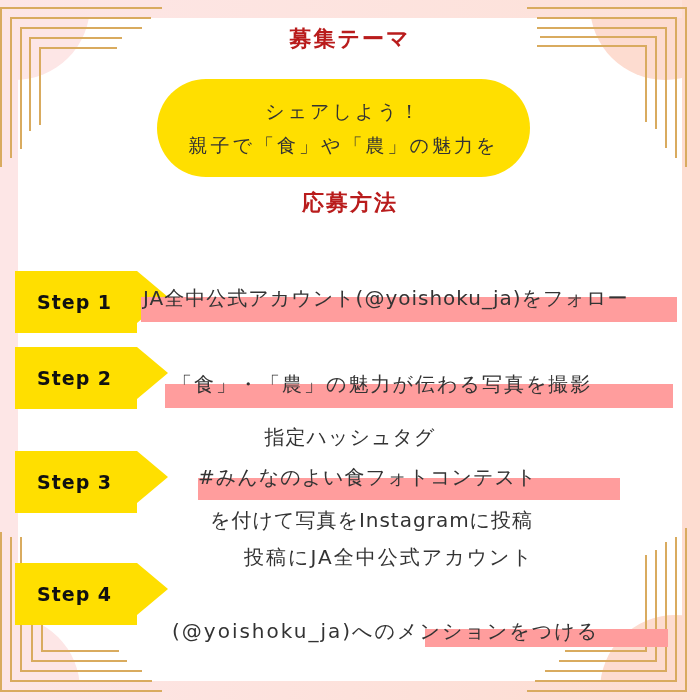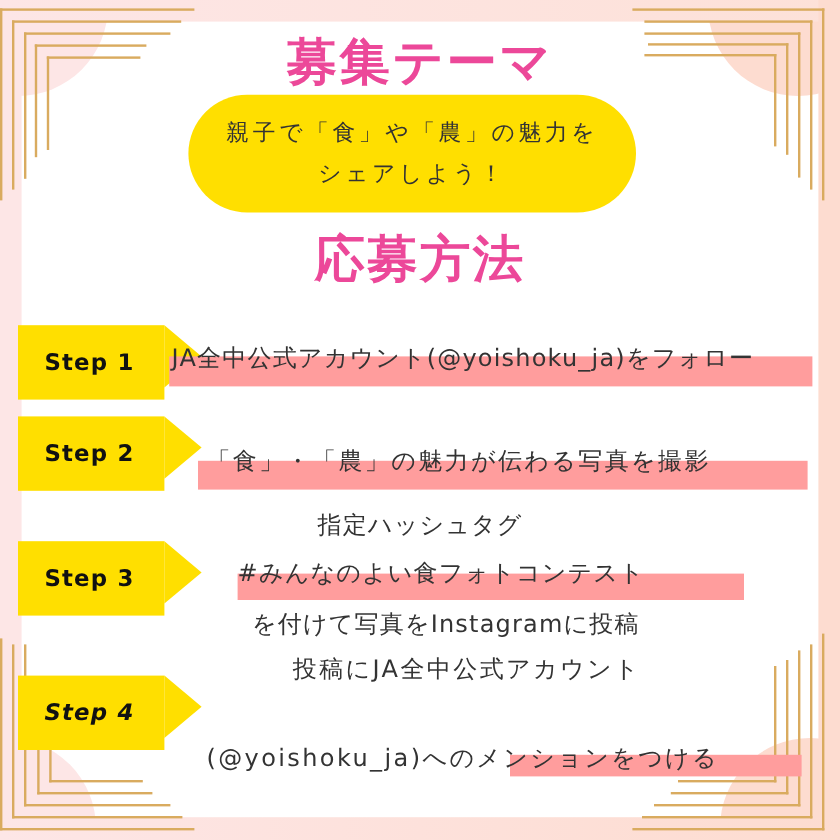--- a/index.html
+++ b/index.html
@@ -7,21 +7,21 @@
   .frame-left{position:absolute;left:0;top:0;width:18px;height:700px;background:#fde6e6;}
   .frame-top{position:absolute;left:0;top:0;width:700px;height:18px;background:linear-gradient(90deg,#fde6e6,#fde1d8);}
   .frame-right{position:absolute;right:0;top:0;width:18px;height:700px;background:#fddcd0;}
   .frame-bottom{position:absolute;left:0;bottom:0;width:700px;height:19px;background:linear-gradient(90deg,#fde6e6,#fddcd0);}
   .corner-circle{position:absolute;width:150px;height:150px;border-radius:50%;}
   .cc-tl{left:-60px;top:-70px;background:#fde6e6;}
   .cc-tr{right:-40px;top:-70px;background:#fddcd0;}
   .cc-bl{left:-70px;bottom:-65px;background:#fde6e6;}
   .cc-br{right:-50px;bottom:-65px;background:#fddcd0;}
   .bracket{position:absolute;border-color:#d9ab5f;border-style:solid;}
-  .title{position:absolute;left:0;width:700px;text-align:center;font-weight:bold;font-size:42px;color:#ec4899;letter-spacing:2px;}
+  .title{position:absolute;left:0;width:700px;text-align:center;font-weight:bold;font-size:22px;color:#b91c1c;letter-spacing:2px;}
   .pill{position:absolute;left:157px;top:79px;width:373px;height:98px;background:#ffdf00;border-radius:49px;display:flex;flex-direction:column;align-items:center;justify-content:center;font-size:19px;line-height:34px;color:#333;letter-spacing:3px;}
   .step-tag{position:absolute;left:15px;height:62px;width:122px;background:#ffdf00;display:flex;align-items:center;padding-left:22px;box-sizing:border-box;font-weight:bold;font-size:19px;color:#111;letter-spacing:1px;}
   .step-tag::after{content:"";position:absolute;right:-31px;top:0;border-top:26px solid transparent;border-bottom:26px solid transparent;border-left:31px solid #ffdf00;}
   .hl{position:absolute;background:#ff9d9d;}
   .txt{position:absolute;font-size:20px;color:#333;white-space:nowrap;letter-spacing:1px;}
 </style>
 </head>
 <body>
 
 <div class="corner-circle cc-tl"></div>
@@ -61,22 +61,22 @@
   <div class="bracket" style="right:13px;bottom:8px;width:158px;height:162px;border-width:0 2px 2px 0;"></div>
   <div class="bracket" style="right:23px;bottom:18px;width:140px;height:143px;border-width:0 2px 2px 0;"></div>
   <div class="bracket" style="right:33px;bottom:28px;width:120px;height:128px;border-width:0 2px 2px 0;"></div>
   <div class="bracket" style="right:43px;bottom:38px;width:96px;height:110px;border-width:0 2px 2px 0;"></div>
   <div class="bracket" style="right:53px;bottom:48px;width:80px;height:95px;border-width:0 2px 2px 0;"></div>
 </div>
 
 <div class="title" style="top:24px;">募集テーマ</div>
 
 <div class="pill">
+  <div>シェアしよう！</div>
   <div>親子で「食」や「農」の魅力を</div>
-  <div>シェアしよう！</div>
 </div>
 
 <div class="title" style="top:188px;">応募方法</div>
 
 <div class="step-tag" style="top:271px;">
   <span>Step 1</span>
 </div>
 <div class="hl" style="left:141px;top:297px;width:536px;height:25px;"></div>
 <div class="txt" style="left:143px;top:285px;">JA全中公式アカウント(@yoishoku_ja)をフォロー</div>
 
@@ -87,18 +87,18 @@
 <div class="txt" style="left:172px;top:371px;letter-spacing:2px;">「食」・「農」の魅力が伝わる写真を撮影</div>
 
 <div class="step-tag" style="top:451px;">
   <span>Step 3</span>
 </div>
 <div class="txt" style="left:0;width:700px;text-align:center;top:424px;">指定ハッシュタグ</div>
 <div class="hl" style="left:198px;top:478px;width:422px;height:22px;"></div>
 <div class="txt" style="left:198px;top:464px;">#みんなのよい食フォトコンテスト</div>
 <div class="txt" style="left:210px;top:507px;text-align:right;">を付けて写真をInstagramに投稿</div>
 
-<div class="step-tag" style="top:563px;font-style:italic;">
+<div class="step-tag" style="top:563px;">
   <span>Step 4</span>
 </div>
 <div class="txt" style="left:244px;top:544px;letter-spacing:2px;">投稿にJA全中公式アカウント</div>
 <div class="hl" style="left:425px;top:629px;width:243px;height:18px;"></div>
 <div class="txt" style="left:172px;top:618px;letter-spacing:2px;">(@yoishoku_ja)へのメンションをつける</div>
 
 </body></html>

